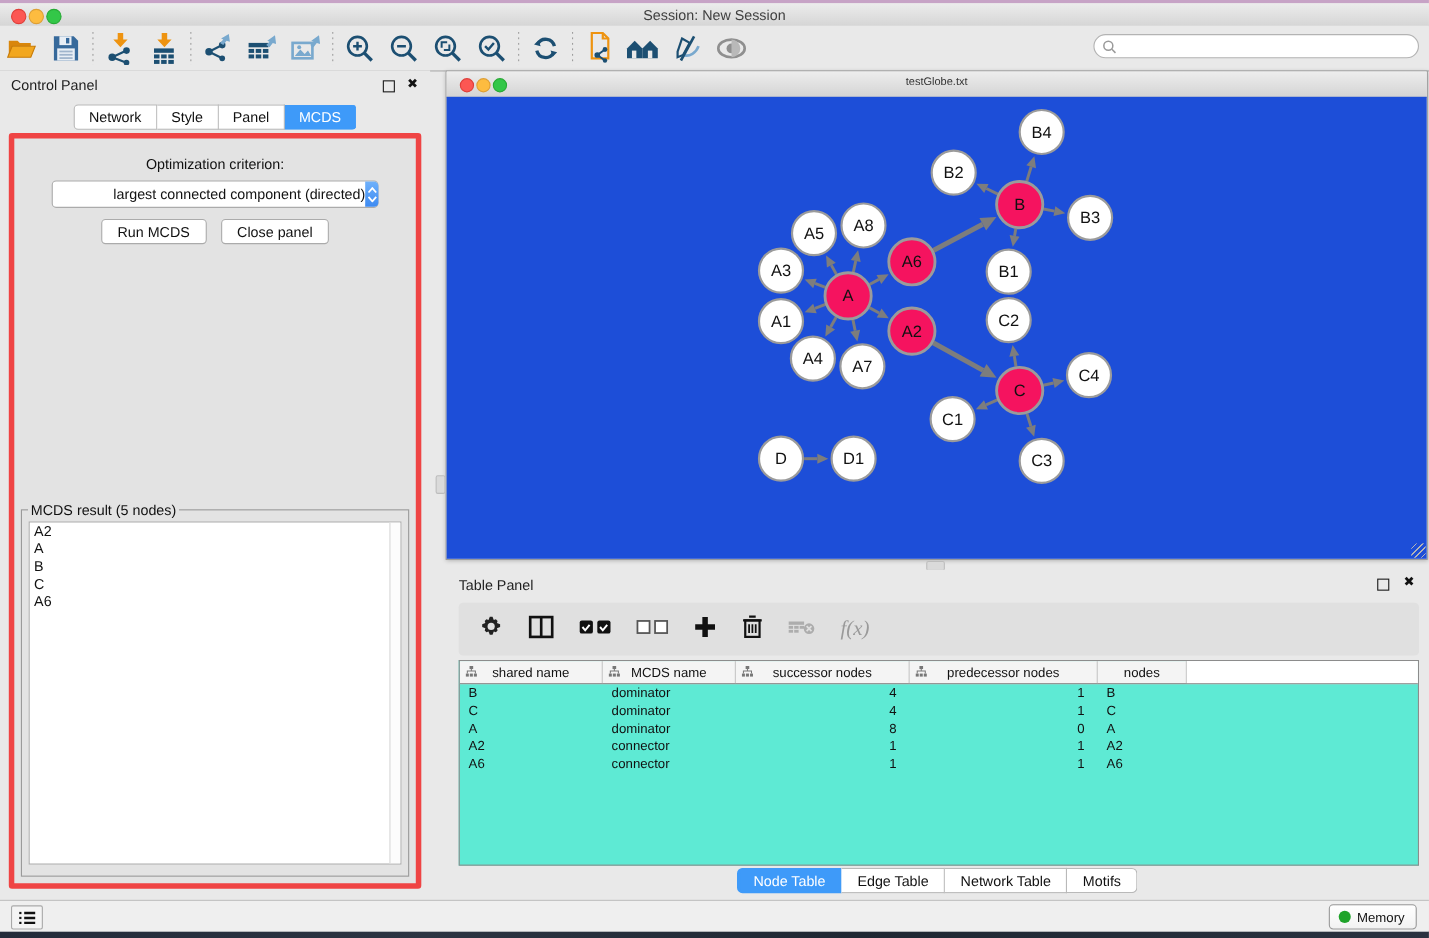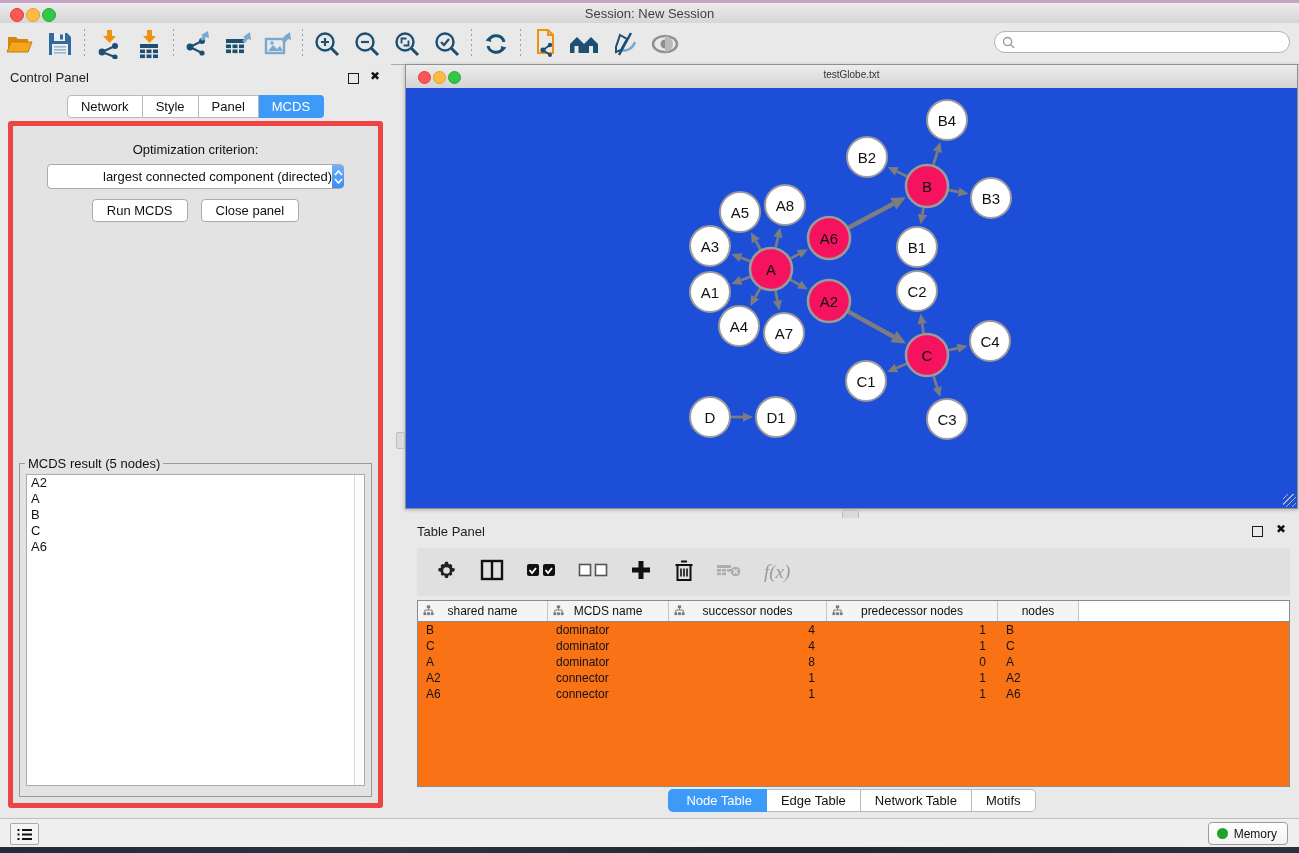--- a/index.html
+++ b/index.html
@@ -70,34 +70,34 @@
   .net-canvas{position:absolute;left:0;top:23px;right:0;bottom:0;background:#1d4ed8;}
   .resize-grip{position:absolute;right:1px;bottom:1px;width:13px;height:13px;
     background:repeating-linear-gradient(135deg,transparent 0 3px,#B5B5B5 3px 4px);}
   .grip-v{left:396px;top:432px;width:7px;height:15px;background:#DADADA;border:1px solid #BDBDBD;border-radius:2px;}
   .grip-h{left:842px;top:510px;width:15px;height:7px;background:#DADADA;border:1px solid #BDBDBD;border-radius:2px;}
 
   
   .table-panel{left:405px;top:518px;width:894px;height:300px;background:#E9E9E9;}
   .tp-toolbar{position:absolute;left:12px;right:9px;top:30px;height:48px;background:#E0E0E0;
     border-radius:4px;display:flex;align-items:center;gap:22px;padding-left:18px;}
-  .tp-table{position:absolute;left:12px;right:9px;top:82px;height:185px;background:#f97316;
+  .tp-table{position:absolute;left:12px;right:9px;top:82px;height:185px;background:#5eead4;
     border:1px solid #8C8C8C;overflow:hidden;}
   .thead{display:flex;height:20px;background:#F4F4F4;border-bottom:1px solid #8C8C8C;}
   .th{position:relative;display:flex;align-items:center;justify-content:center;
     border-right:1px solid #C6C6C6;font-size:12px;color:#111;box-sizing:border-box;}
   .th .tree{position:absolute;left:5px;top:4px;}
   .th.filler{flex:1;border-right:none;background:#fff;}
   .trow{display:flex;height:16px;font-size:12px;color:#111;}
   .td{box-sizing:border-box;padding:1px 12px 0 8px;white-space:nowrap;overflow:hidden;}
   .td.r{text-align:right;}
   .tp-tabs{position:absolute;left:0;right:0;top:271px;display:flex;justify-content:center;}
   .ttab{border:1px solid #B9B9B9;border-left:none;background:#fff;color:#111;
     font-size:13px;padding:3px 14px;}
-  .ttab:first-child{border-left:6px solid #701a75;border-radius:5px 0 0 5px;padding-left:12px;}
+  .ttab:first-child{border-left:3px solid #701a75;border-radius:5px 0 0 5px;padding-left:12px;}
   .ttab:last-child{border-radius:0 5px 5px 0;}
   .ttab.sel{background:#3E9AF9;border-color:#3E9AF9;color:#fff;}
 
   
   .statusbar{left:0;top:818px;width:1299px;height:28px;background:#EFEFEF;border-top:1px solid #BFBFBF;}
   .listbtn{position:absolute;left:10px;top:4px;width:27px;height:20px;background:#F4F4F4;
     border:1px solid #A9A9A9;border-radius:2px;display:flex;align-items:center;justify-content:center;}
   .membtn{position:absolute;right:11px;top:3px;height:21px;background:linear-gradient(#FFFFFF,#F2F2F2);
     border:1px solid #9A9A9A;border-radius:4px;display:flex;align-items:center;gap:6px;
     padding:0 10px 0 8px;font-size:12px;color:#111;}

